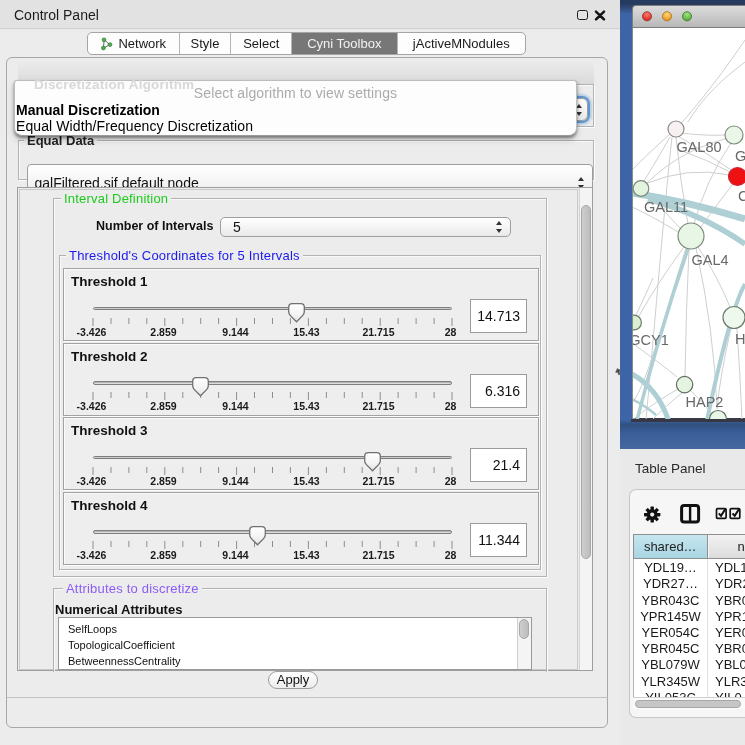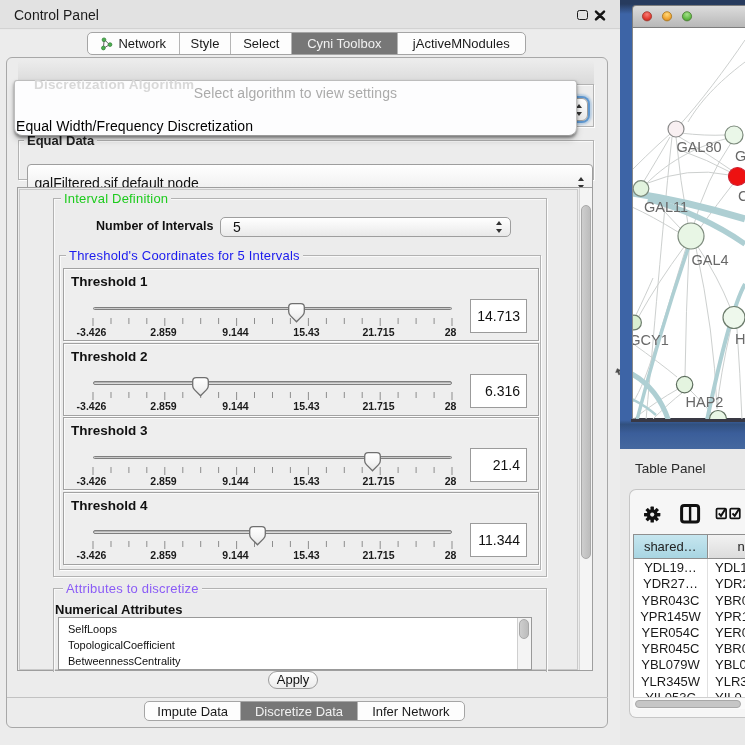--- a/index.html
+++ b/index.html
@@ -240,29 +240,25 @@
 </div>
    <div id="attrlist">
      <div class="li" style="top:5px">SelfLoops</div>
      <div class="li" style="top:21px">TopologicalCoefficient</div>
      <div class="li" style="top:37px">BetweennessCentrality</div>
      <div class="sbtrack" style="left:458px;top:0;width:14px;height:51px;border-left:1px solid #cfcfcf"></div>
      <div class="sbthumb" style="left:460px;top:1px;width:10px;height:20px"></div>
    </div>
    <div id="apply">Apply</div>
    <div class="abs" style="left:7px;top:697px;width:601px;height:1px;background:#c2c2c2"></div>
- <div class="tabbar" id="bottabs">
-   <div class="seg" style="width:96px">Impute Data</div>
-   <div class="seg sel" style="width:117px">Discretize Data</div>
-   <div class="seg" style="width:108px">Infer Network</div>
- </div>
 
  <div id="popup">
    <div class="ghost">Discretization Algorithm</div>
    <div class="hint">Select algorithm to view settings</div>
+   <div class="it1">Manual Discretization</div>
    <div class="it2">Equal Width/Frequency Discretization</div>
  </div>
  <svg width="8" height="10" viewBox="0 0 8 10" style="position:absolute;left:615px;top:368px">
       <path d="M0.5,4.5 L2.2,0.5 L6.5,2.8 L4.2,3.6 L5.2,6.5 L3.6,7 L2.8,4.6 Z" fill="#4a4a4a" stroke="#6a6a6a" stroke-width="0.4"></path>
     </svg>
 
  <div id="rightzone">
   <div id="bluezone"></div>
   <div id="ntitle"></div>
   <div id="ncanvas"></div>

